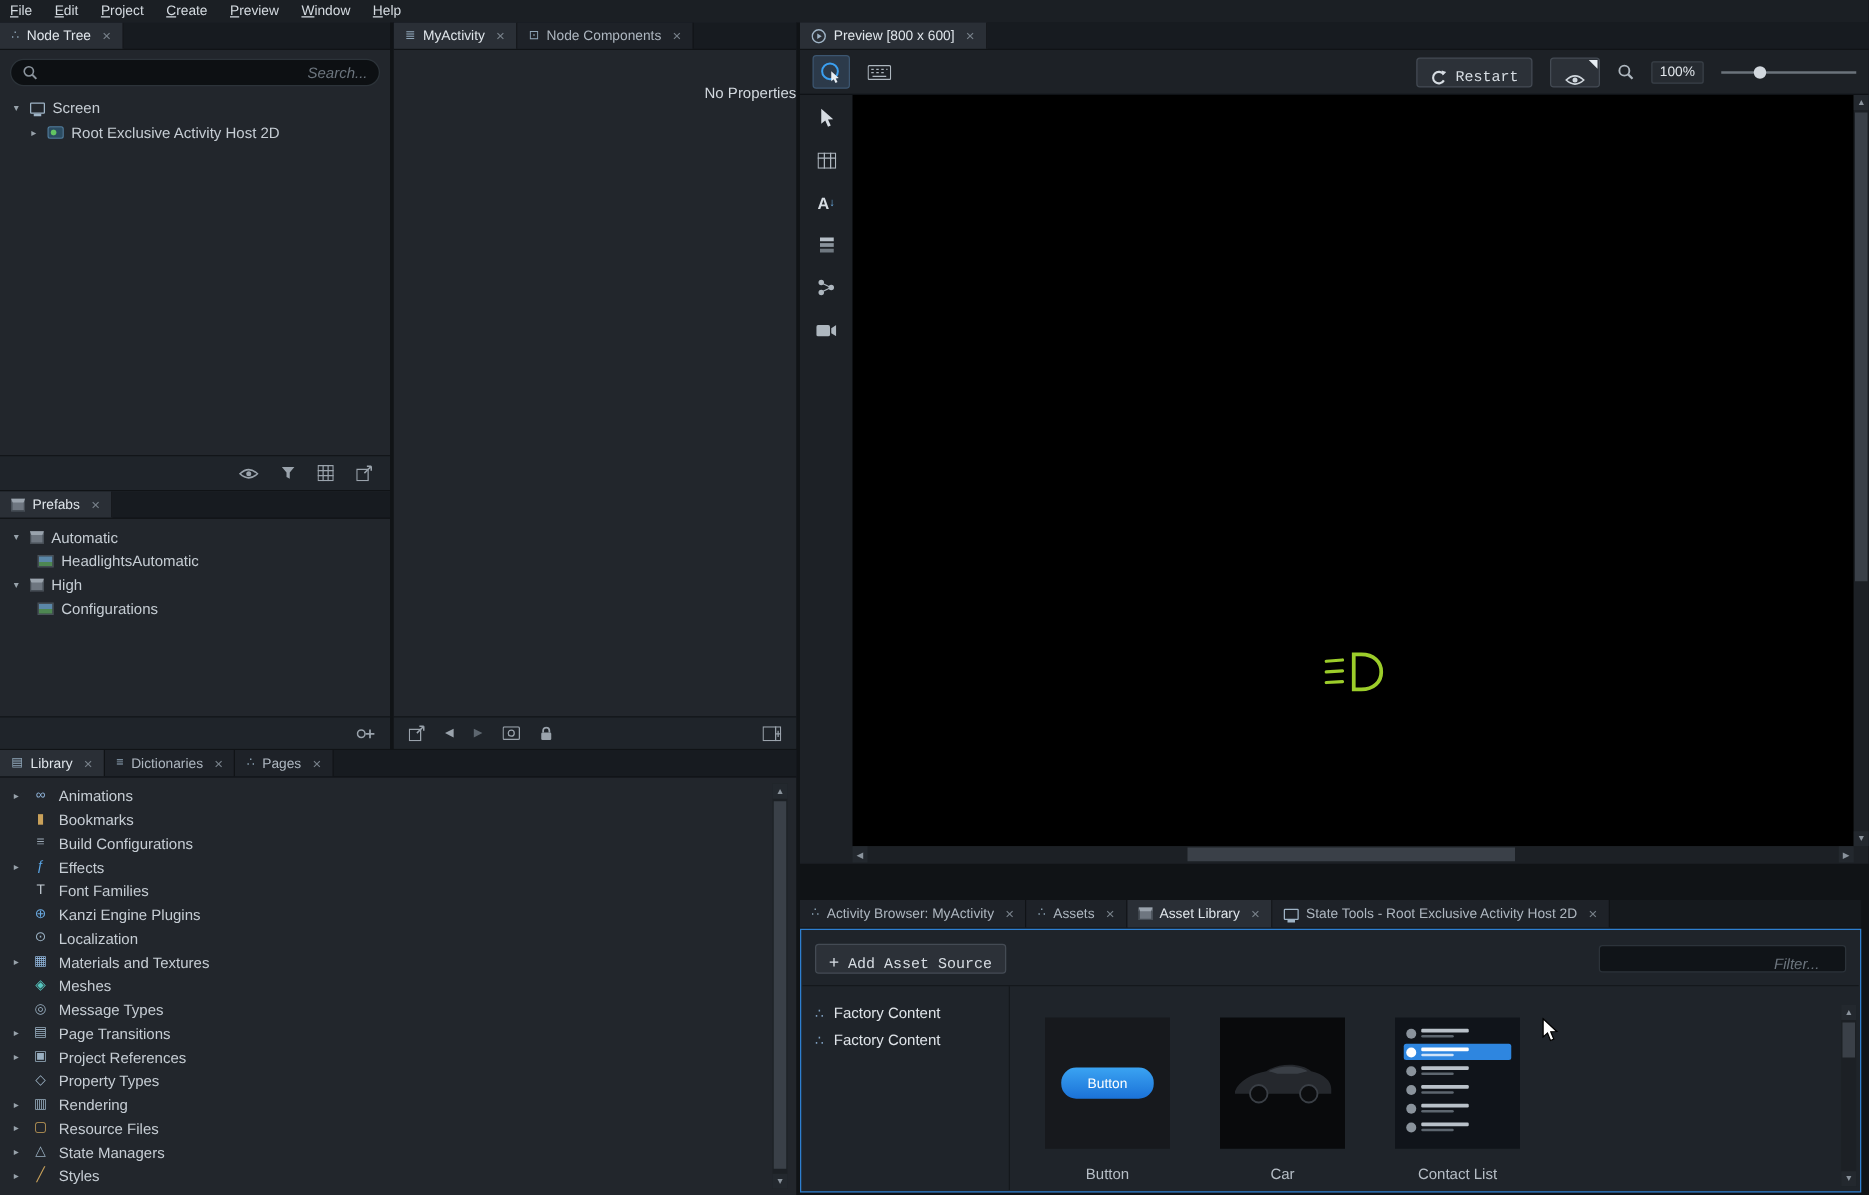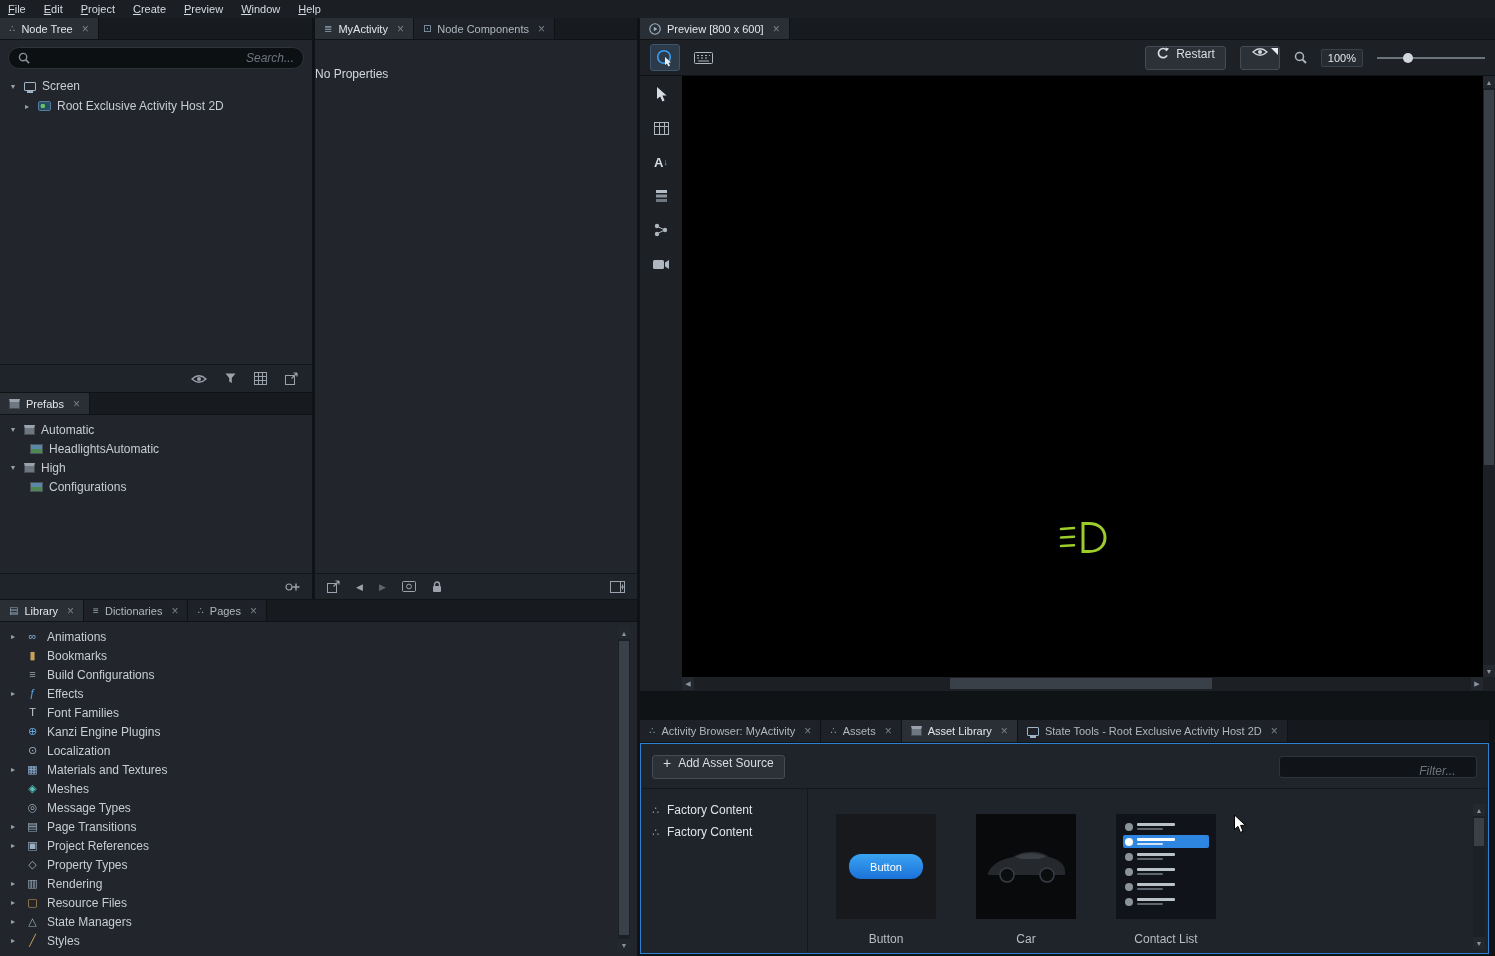--- a/index.html
+++ b/index.html
@@ -44,22 +44,22 @@
   .ic-cube{width:11px;height:10px;background:#6e7680;border:1px solid #454c54;border-top:3px solid #9aa3ad;}
   .ic-img{width:13px;height:10px;border:1px solid #49525a;
     background:linear-gradient(180deg,#5b87a8 0 55%,#4e8752 55% 100%);}
   .lic{width:15px;text-align:center;font-size:11px;line-height:1;flex:none;}
   
   .sb{background:#1c2025;}
   .sb-btn{position:absolute;width:12px;height:12px;display:flex;align-items:center;justify-content:center;
     font-size:7px;color:#8a939c;background:#23282e;}
   .sb-thumb{position:absolute;background:#3a4048;}
   
-  .btn{display:flex;align-items:flex-start;gap:7px;background:#2c3138;border:1px solid #444b54;border-radius:3px;
-    color:#d7dde3;font-size:12px;font-family:Liberation Sans, sans-serif;padding:0 10px;height:24px;cursor:default;}
+  .btn{display:flex;align-items:flex-end;gap:7px;background:#2c3138;border:1px solid #444b54;border-radius:3px;
+    color:#d7dde3;font-size:12px;font-family:Liberation Mono, monospace;padding:0 10px;height:24px;cursor:default;}
   
   .pv-toolbar{position:absolute;left:0;right:0;top:22px;height:36px;background:#1d2126;
     border-bottom:1px solid #0f1216;display:flex;align-items:center;padding:0 10px;gap:8px;}
   .toolbtn{width:30px;height:27px;display:flex;align-items:center;justify-content:center;border-radius:3px;}
   .toolbtn.active{background:#2c3a4a;border:1px solid #3c5670;}
   .pv-strip{position:absolute;left:0;top:58px;width:42px;bottom:1px;background:#1d2126;
     display:flex;flex-direction:column;align-items:center;padding-top:8px;gap:14px;}
   .vtool{width:26px;height:20px;display:flex;align-items:center;justify-content:center;}
   .pv-canvas{position:absolute;left:42px;top:58px;right:12px;bottom:14px;background:#000;}
   .eyebtn{position:relative;width:40px;justify-content:center;}
@@ -96,21 +96,21 @@
   .c-l2{width:26px;height:2px;background:#5d666f;border-radius:1px;margin-top:2px;}
   .c-row.hl .c-l1{background:#fff;}
   .c-row.hl .c-l2{background:#cfe3f8;}
   .c-lines{display:flex;flex-direction:column;justify-content:center;}
   
   .lc1{color:#8fb3d9}.lc2{color:#c9a15a}.lc3{color:#9aa7b4}.lc4{color:#5aa7e8}.lc5{color:#c1c9d1}
   .lc6{color:#6aa9e0}.lc7{color:#9ab0c2}.lc8{color:#8fb3d9}.lc9{color:#57c7c0}.lc10{color:#9ab0c2}
   .lc11{color:#9ab0c2}.lc12{color:#9ab0c2}.lc13{color:#9ab0c2}.lc14{color:#9ab0c2}.lc15{color:#c9a15a}
   .lc16{color:#9ab0c2}.lc17{color:#c9a15a}
   .librow{display:flex;align-items:center;gap:7px;height:19px;padding-left:8px;font-size:12px;color:#c6cdd4;}
-  .empty-msg{text-align:left;margin-top:27px;font-size:12px;color:#d2d8de;}
+  .empty-msg{text-align:right;margin-top:27px;font-size:12px;color:#d2d8de;}
 </style>
 </head>
 <body>
 
 <div id="app">
 
   <div class="menubar abs">
     <span class="menu-item">File</span>
     <span class="menu-item">Edit</span>
     <span class="menu-item">Project</span>

